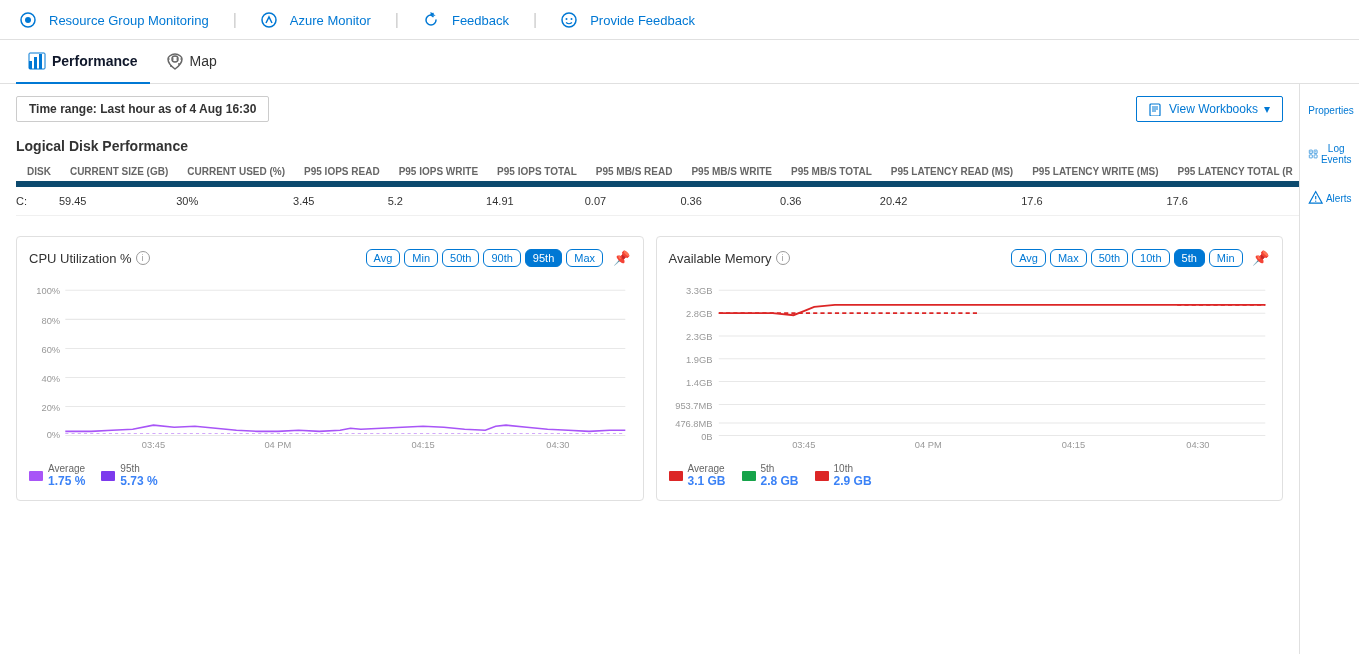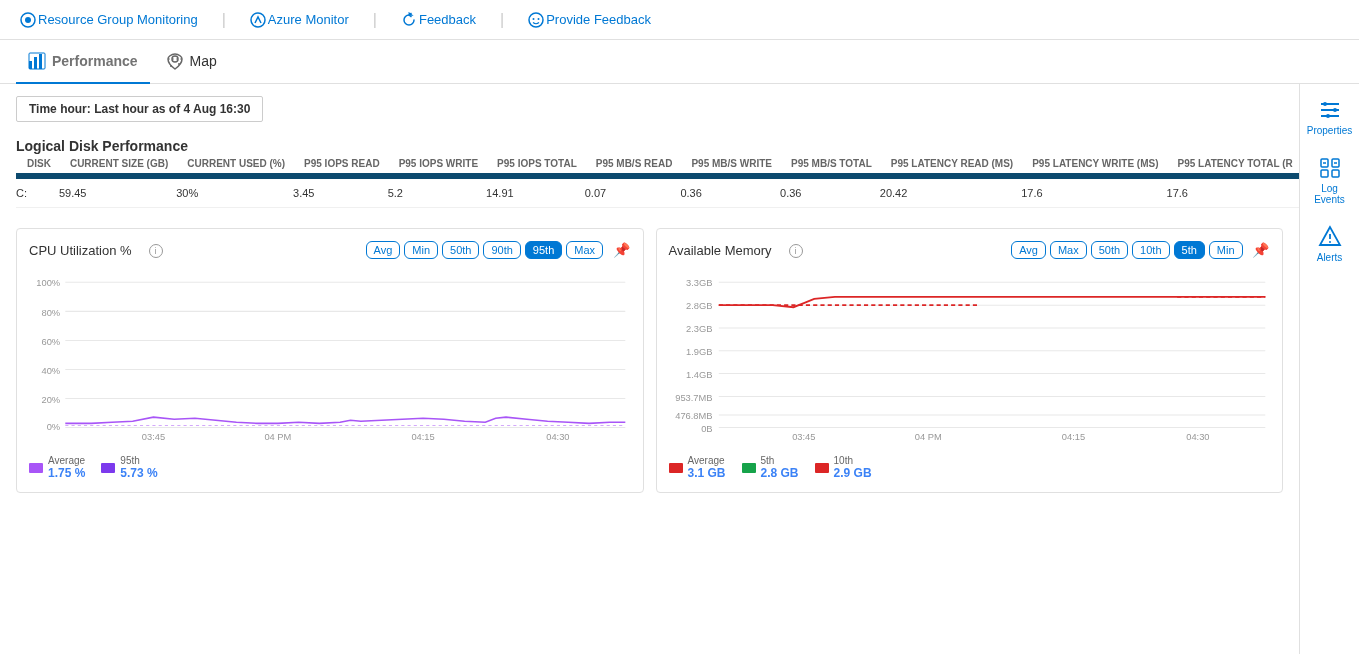--- a/index.html
+++ b/index.html
@@ -10,22 +10,22 @@
       display: flex;
       align-items: center;
       background: #fff;
       border-bottom: 1px solid #e0e0e0;
       padding: 0 16px;
       height: 40px;
       gap: 20px;
     }
     .nav-item {
       display: flex;
-      align-items: center;
-      gap: 2px;
+      align-items: flex-end;
+      gap: 13px;
       font-size: 13px;
       color: #0078d4;
       cursor: pointer;
       padding: 0 4px;
     }
     .nav-separator { color: #ccc; font-size: 16px; }
 
     
     .tab-bar {
       display: flex;
@@ -43,21 +43,21 @@
       padding: 0 12px;
       height: 44px;
       cursor: pointer;
       font-size: 14px;
       color: #333;
       border-bottom: 2px solid transparent;
       font-weight: 400;
     }
     .tab.active {
       border-bottom: 2px solid #0078d4;
-      color: #737373;
+      color: #0f172a;
       font-weight: 600;
     }
 
     
     .main-layout {
       display: flex;
       height: calc(654px - 84px);
       overflow: hidden;
     }
     .content-area {
@@ -71,27 +71,28 @@
       background: #fff;
       border-left: 1px solid #e0e0e0;
       display: flex;
       flex-direction: column;
       align-items: center;
       padding-top: 8px;
       gap: 8px;
     }
     .sidebar-btn {
       display: flex;
-      flex-direction: column;
+      flex-direction: row;
       align-items: center;
       gap: 3px;
       cursor: pointer;
       padding: 6px 4px;
       width: 52px;
       text-align: center;
+      justify-content: center;
     }
     .sidebar-btn-label { font-size: 10px; color: #0078d4; }
 
     
     .time-range-bar {
       display: flex;
       align-items: center;
       justify-content: space-between;
       margin-bottom: 16px;
     }
@@ -115,20 +116,21 @@
       font-size: 12px;
       cursor: pointer;
       color: #0078d4;
       border-radius: 2px;
     }
 
     
     .section-title {
       font-size: 14px;
       font-weight: 700;
+      margin-bottom: 8px;
       color: #333;
     }
     .disk-table {
       width: 100%;
       border-collapse: collapse;
       font-size: 11px;
       margin-bottom: 20px;
     }
     .disk-table th {
       font-weight: 600;
@@ -165,22 +167,22 @@
       display: flex;
       align-items: center;
       justify-content: space-between;
       margin-bottom: 8px;
     }
     .chart-title {
       font-size: 13px;
       font-weight: 500;
       color: #333;
       display: flex;
-      align-items: flex-end;
-      gap: 17px;
+      align-items: flex-start;
+      gap: 4px;
     }
     .info-icon {
       width: 14px;
       height: 14px;
       border-radius: 50%;
       border: 1px solid #999;
       color: #999;
       font-size: 9px;
       display: inline-flex;
       align-items: center;
@@ -312,22 +314,32 @@
       </svg>
     <span>Map</span>
   </div>
 </div>
 
 <div class="main-layout">
   <div class="content-area">
 
     <div class="time-range-bar">
       <button class="time-range-btn">
-        <span>Time hour:</span>
+        <span>Time range:</span>
         <span>Last hour as of 4 Aug 16:30</span>
+      </button>
+      <button class="view-workbooks-btn">
+        <svg width="14" height="14" viewBox="0 0 14 14">
+            <rect x="1" y="2" width="10" height="12" fill="none" stroke="#0078d4" stroke-width="1.2" rx="1"></rect>
+            <line x1="3" y1="5" x2="9" y2="5" stroke="#0078d4" stroke-width="1"></line>
+            <line x1="3" y1="7" x2="9" y2="7" stroke="#0078d4" stroke-width="1"></line>
+            <line x1="3" y1="9" x2="7" y2="9" stroke="#0078d4" stroke-width="1"></line>
+          </svg>
+        <span>View Workbooks</span>
+        <span>▾</span>
       </button>
     </div>
 
     <div>
       <div class="section-title">Logical Disk Performance</div>
       <table class="disk-table">
         <thead>
           <tr>
             <th>DISK</th>
             <th>CURRENT SIZE (GB)</th>

